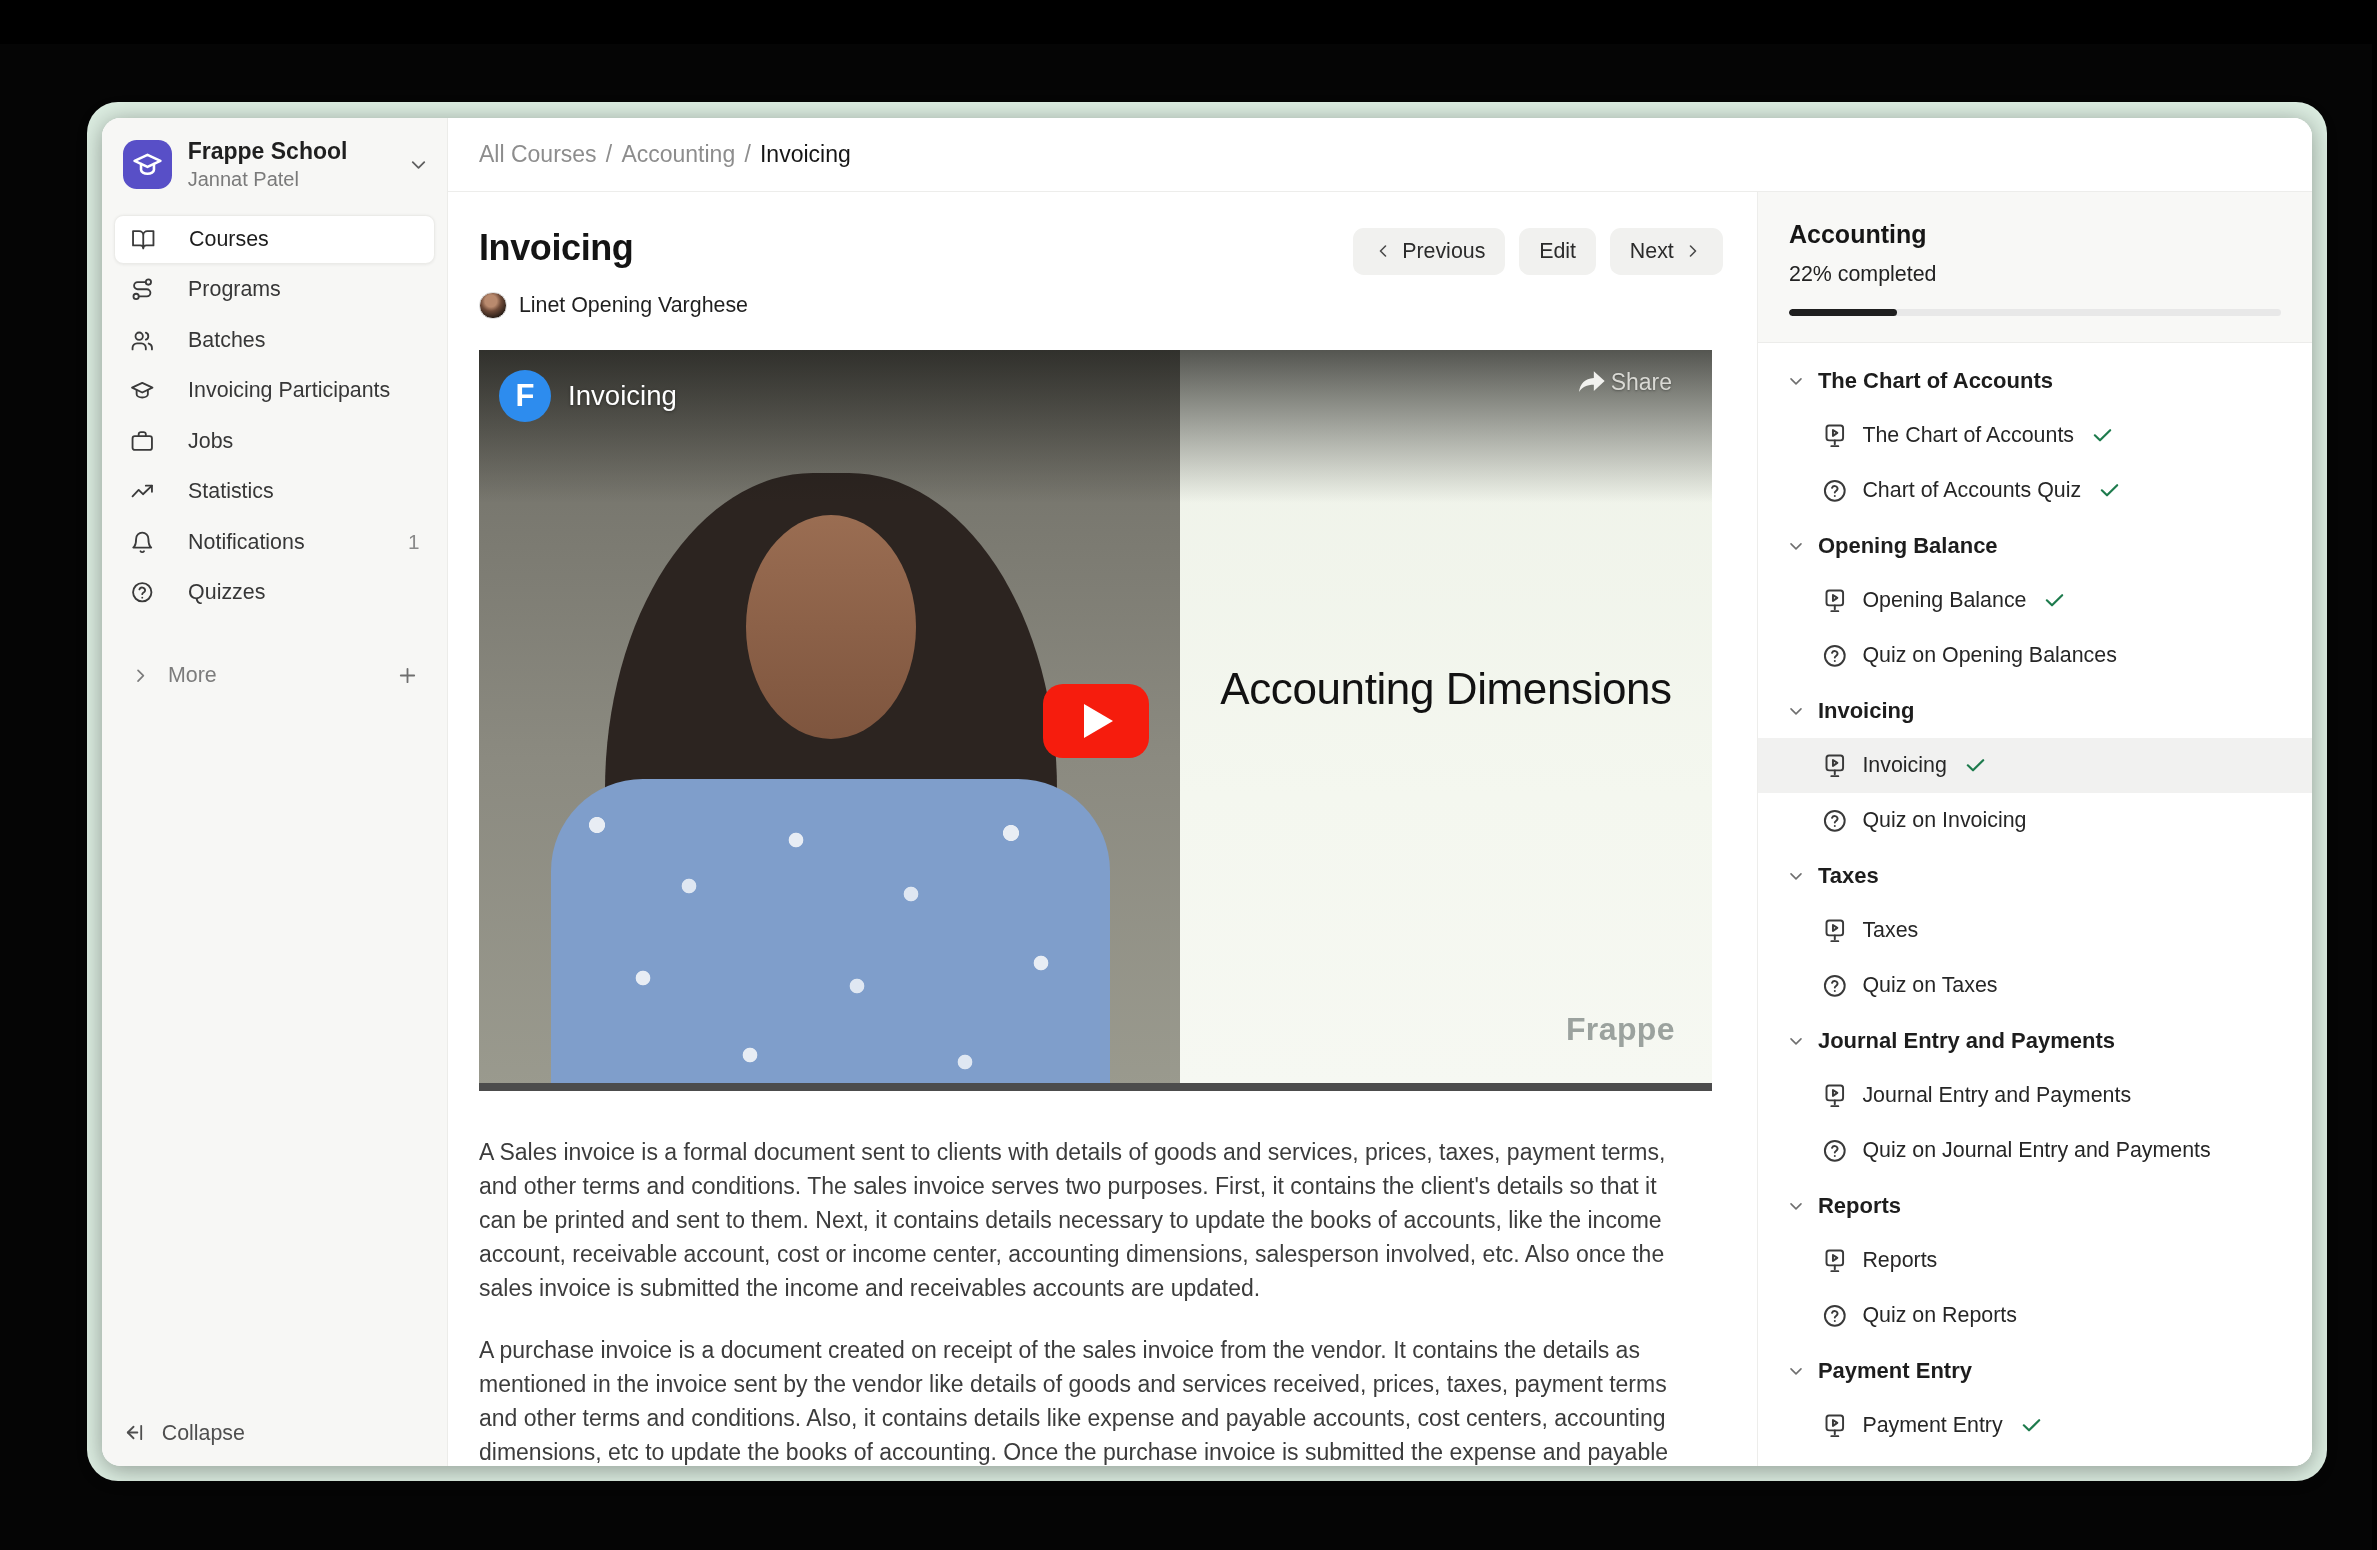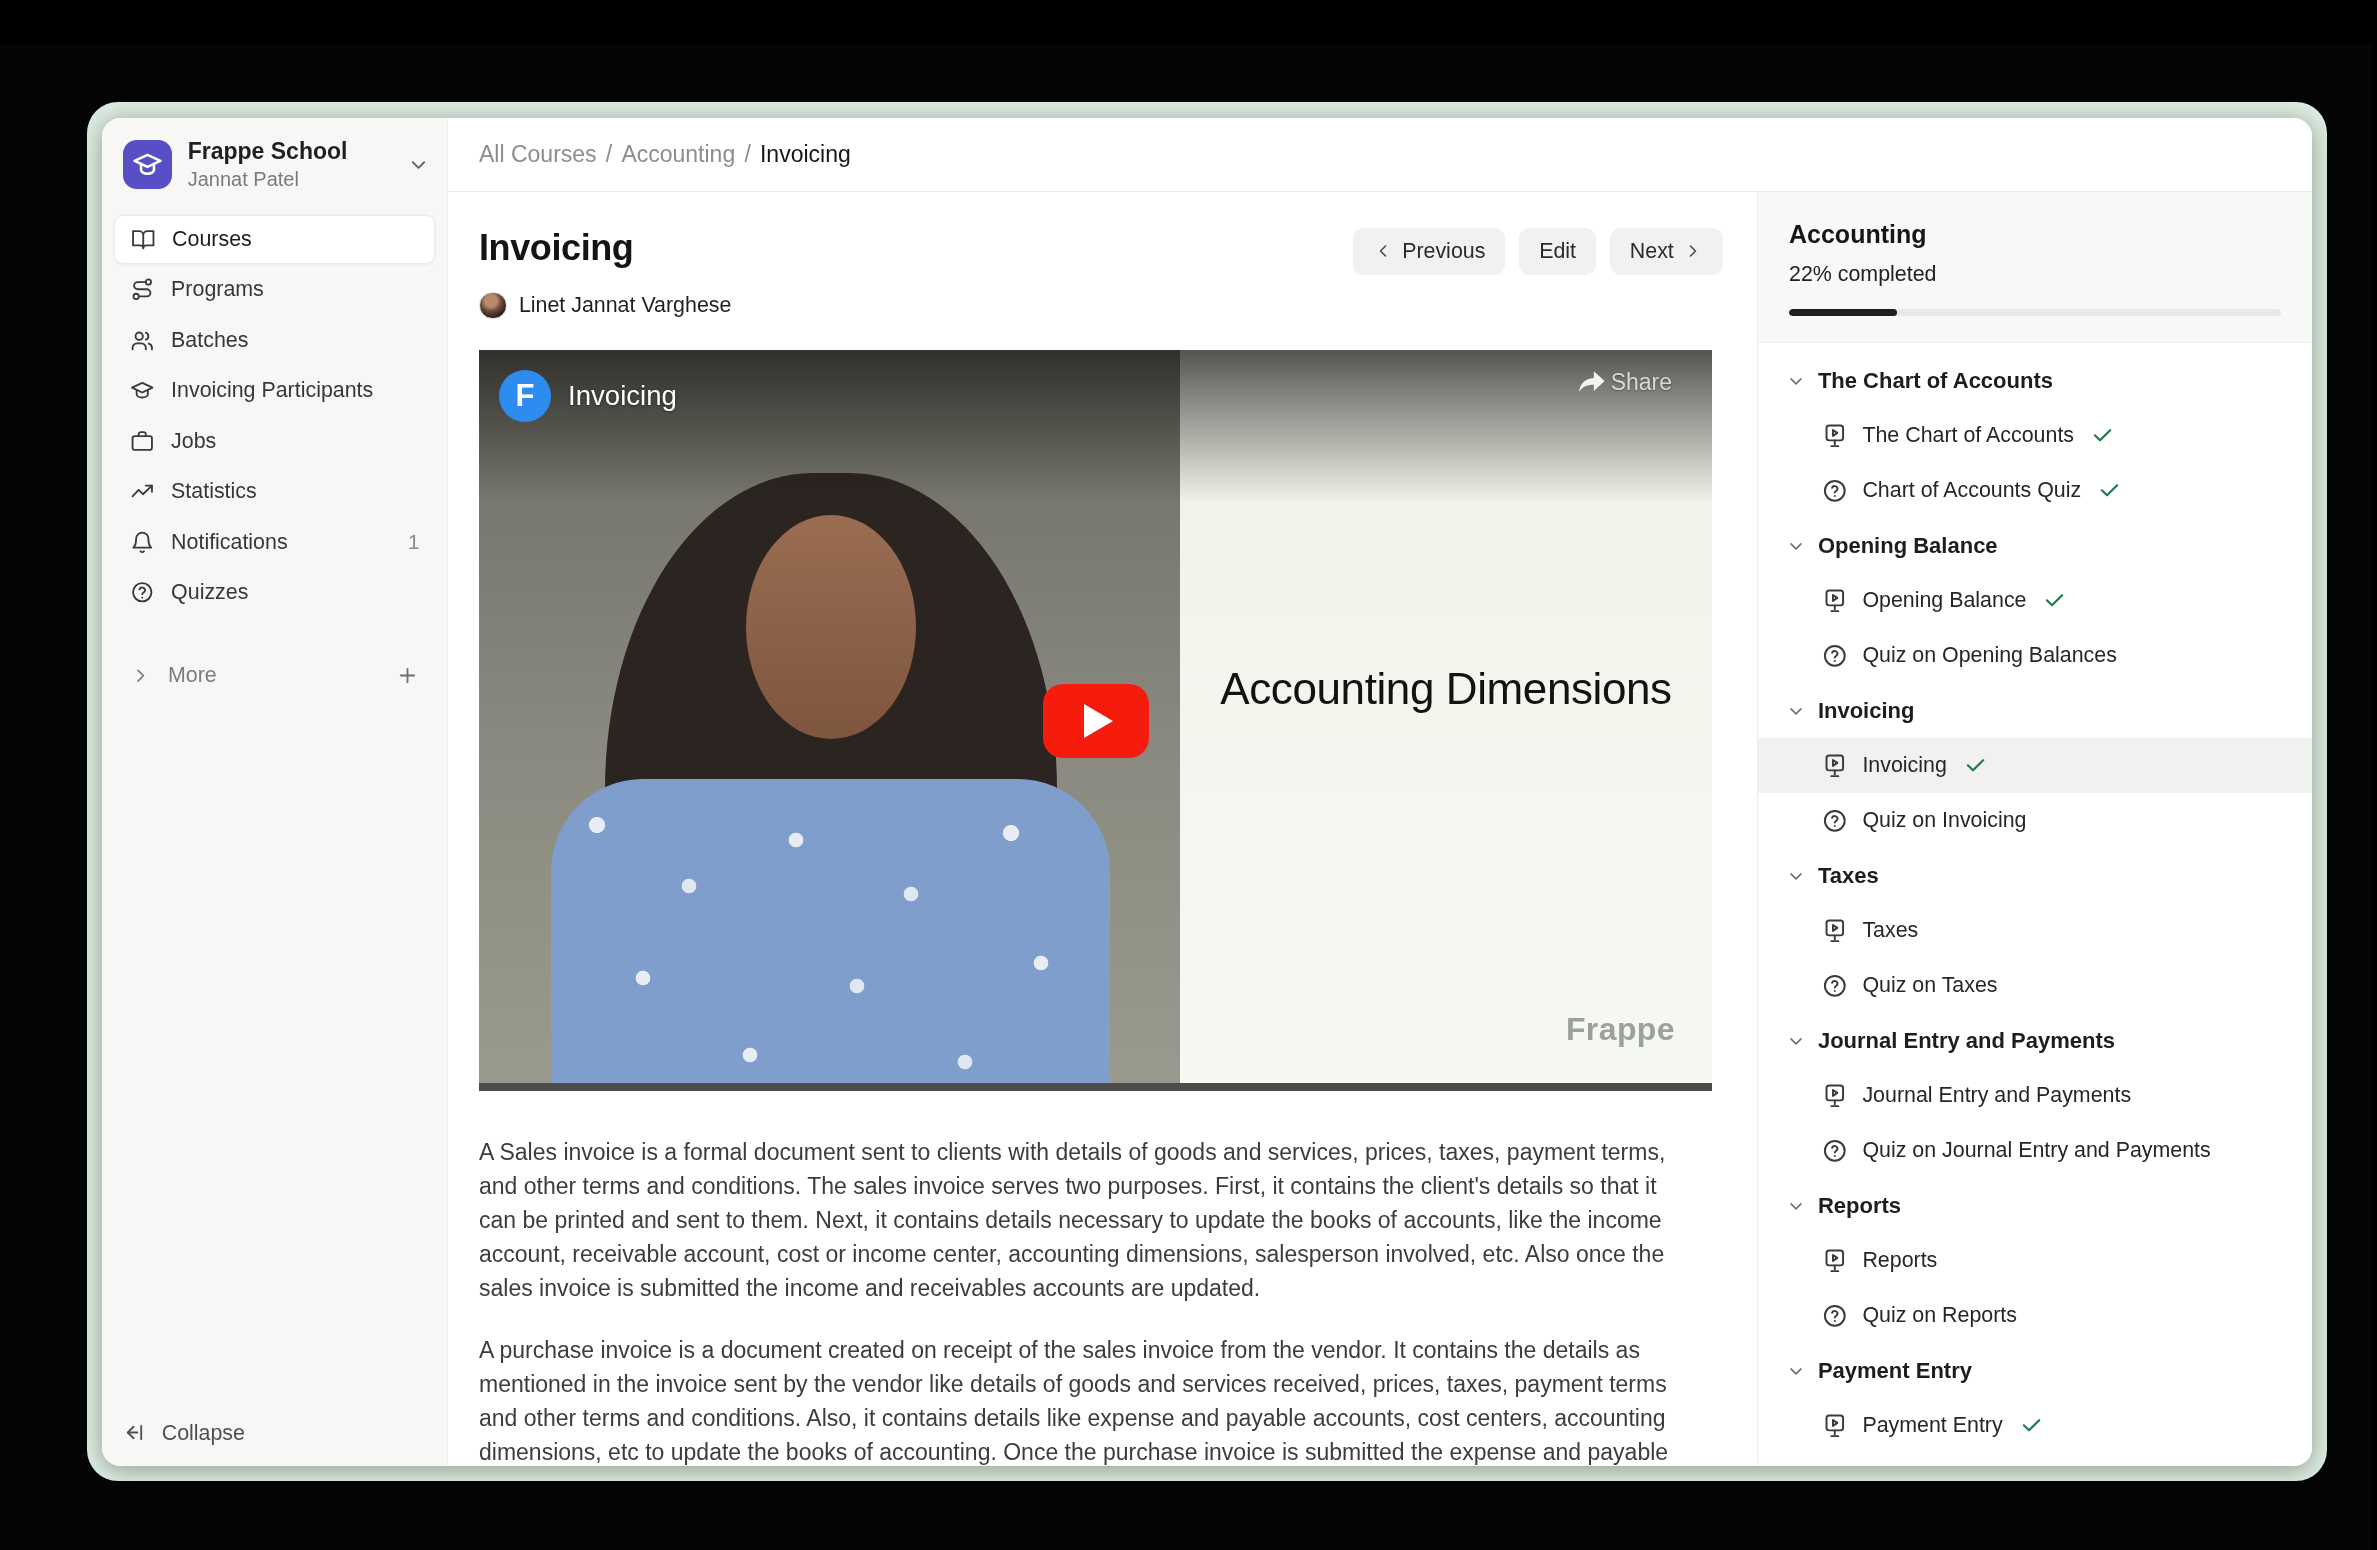--- a/index.html
+++ b/index.html
@@ -9,21 +9,21 @@
   .app{position:absolute;left:102px;top:74px;width:2210px;height:1348px;border-radius:18.4px;background:#fff;overflow:hidden;display:flex;box-shadow:0 3.1px 23px rgba(0,0,0,.35);}
 
   
   .sidebar{width:346px;flex:0 0 346px;background:#F7F7F5;border-right:0.8px solid #ECECE9;position:relative;}
   .brand{display:flex;align-items:center;gap:15.3px;padding:20px 17px 15.3px 21.4px;cursor:pointer;}
   .brand-logo{width:49px;height:49px;border-radius:13.8px;background:#584FC7;display:flex;align-items:center;justify-content:center;flex:0 0 49px;}
   .brand-text{flex:1;min-width:0;}
   .brand-name{font-size:23px;font-weight:700;color:#1F1F1F;line-height:27.6px;}
   .brand-sub{font-size:20px;color:#7A7A7A;line-height:24.5px;margin-top:1.5px;}
   .nav{margin-top:7.7px;}
-  .nav-item{display:flex;align-items:center;gap:17px;height:49px;margin:1.5px 12.3px;padding:0 15.3px;border-radius:9.2px;font-size:21.4px;color:#373737;cursor:pointer;}
+  .nav-item{display:flex;align-items:center;gap:34px;height:49px;margin:1.5px 12.3px;padding:0 15.3px;border-radius:9.2px;font-size:21.4px;color:#373737;cursor:pointer;}
   .nav-item svg{flex:0 0 24.5px;color:#3A3A3A;}
   .nav-item.active{background:#fff;border:0.8px solid #EBEBE8;box-shadow:0 0.8px 3.1px rgba(0,0,0,.06);color:#1C1C1C;font-weight:500;}
   .nav-badge{margin-left:auto;font-size:20.7px;color:#8A8A8A;}
   .more-row{display:flex;align-items:center;gap:17px;height:49px;margin:34px 12.3px 0;padding:0 15.3px;color:#7C7C7C;font-size:21.4px;cursor:pointer;}
   .more-row .plus{margin-left:auto;color:#6F6F6F;display:flex;}
   .collapse{position:absolute;left:21.4px;bottom:20px;display:flex;gap:15.3px;font-size:21.4px;color:#4F4F4F;cursor:pointer;}
   .collapse svg{color:#4F4F4F;}
 
   
   .workspace{flex:1;display:flex;flex-direction:column;min-width:0;background:#fff;}
@@ -284,21 +284,21 @@
                 <span>Next</span>
                 <svg width="20" height="20" viewBox="0 0 24 24">
                     <use href="#i-chev-r"></use>
                   </svg>
               </button>
             </div>
           </div>
 
           <div class="author-row">
             <span class="avatar"></span>
-            <span class="author-name">Linet Jannat Varghese</span>
+            <span class="author-name">Linet Opening Varghese</span>
           </div>
 
           <div class="video">
             <div class="vid-left">
               <div class="hair"></div>
               <div class="face"></div>
               <div class="shirt"></div>
             </div>
             <div class="vid-right">
               <div class="slide-text">Accounting Dimensions</div>

